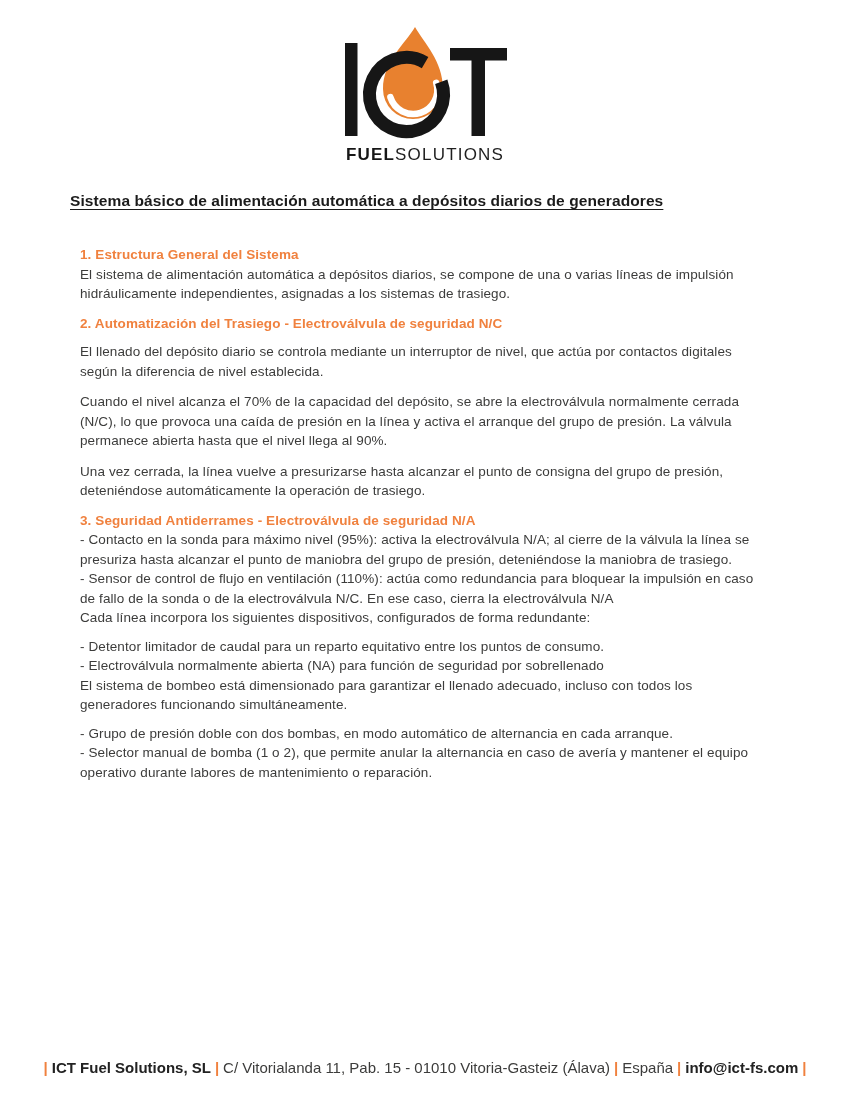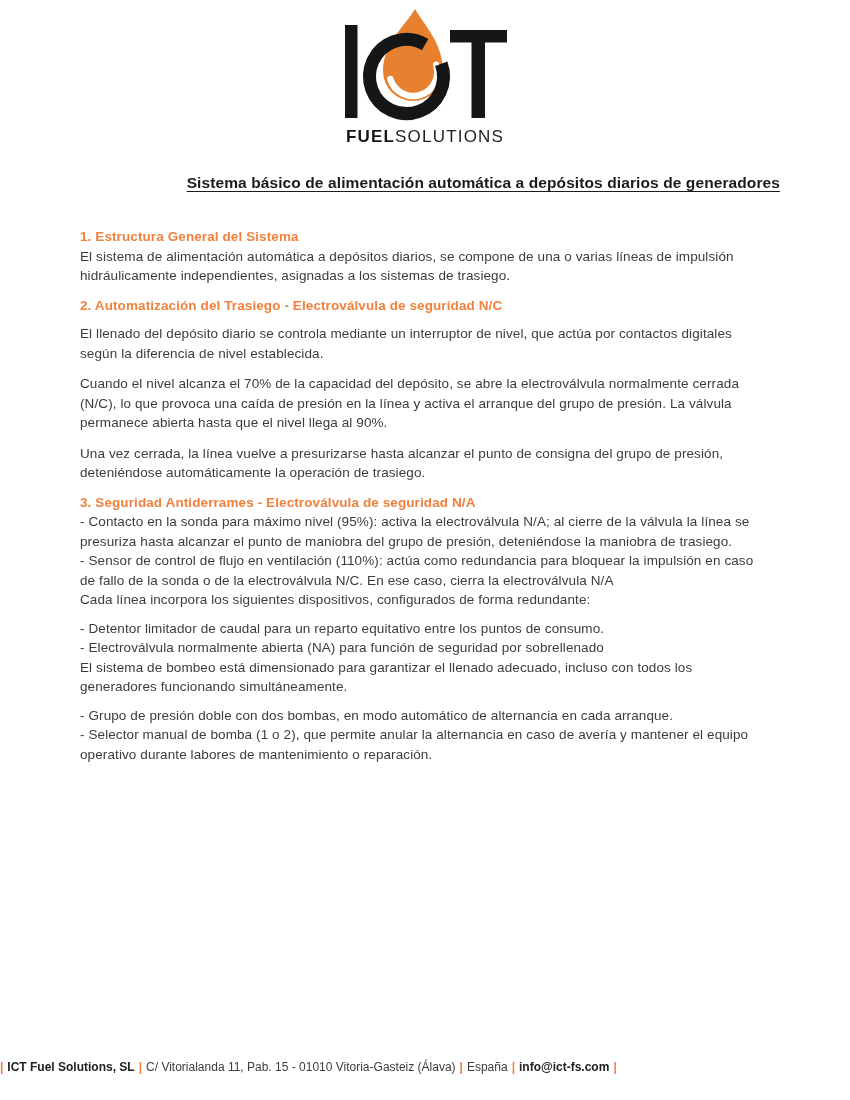--- a/index.html
+++ b/index.html
@@ -9,37 +9,37 @@
     width: 850px;
     height: 1100px;
     margin: 0 auto;
     background: #ffffff;
     font-family: "Liberation Sans", sans-serif;
     color: #3c3c3b;
     overflow: hidden;
   }
 
   
-  .logo-block { padding-top: 5px; text-align: center; }
+  .logo-block { padding-top: 23px; text-align: center; }
   .logo-svg { display: block; margin: 0 auto; }
   .logo-wordmark {
     margin-top: 2px;
     text-align: center;
     font-size: 17px;
     letter-spacing: 1.2px;
     color: #161616;
     line-height: 20px;
   }
   .logo-wordmark .wm-bold { font-weight: bold; }
   .logo-wordmark .wm-light { font-weight: normal; color: #1f1f1f; }
 
   
   .doc-title {
     margin: 26px 70px 0;
-    text-align: right;
+    text-align: left;
     font-size: 15.5px;
     font-weight: bold;
     color: #1b1b1b;
     text-decoration: underline;
     text-underline-offset: 3px;
     letter-spacing: 0.1px;
     line-height: 20px;
   }
 
   
@@ -54,21 +54,22 @@
   .sec-heading.first { margin-top: 34px; }
   main p { margin: 0 0 2px 0; }
   main p.tight { margin: 0; }
   .vgap { height: 9px; }
 
   
   .page-footer {
     position: absolute;
     left: 0; right: 0;
     top: 1060px;
-    font-size: 12px;
+    text-align: center;
+    font-size: 15px;
     line-height: 15px;
     color: #3c3c3b;
     white-space: nowrap;
   }
   .page-footer .seg { padding: 0 4px; }
   .page-footer .seg.bold { font-weight: bold; color: #222222; }
   .page-footer .bar { color: #f0813e; font-weight: bold; }
 </style>
 </head>
 <body>

